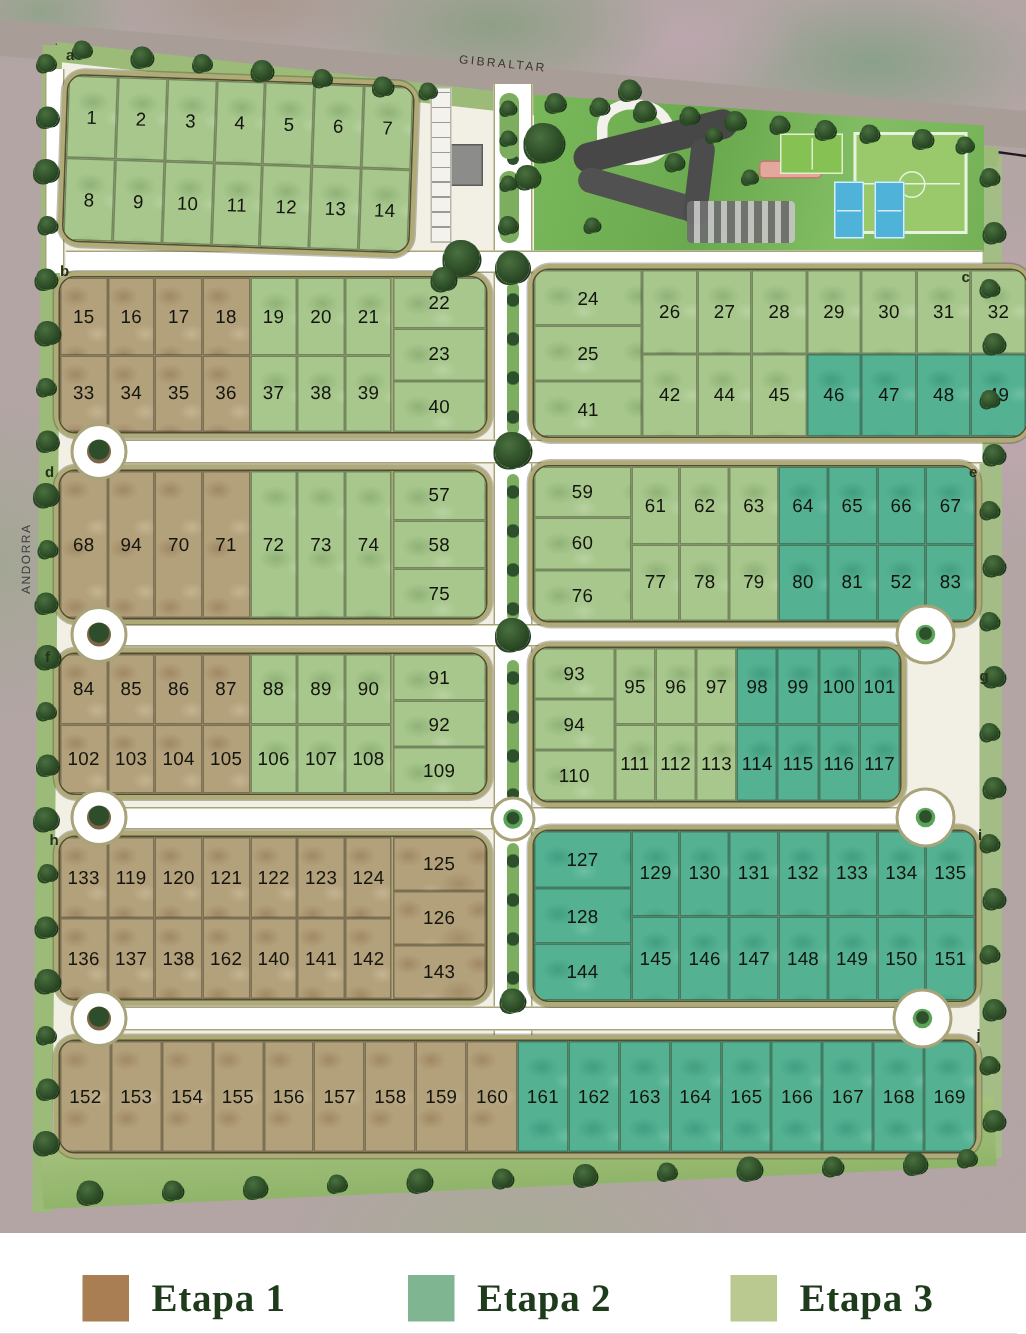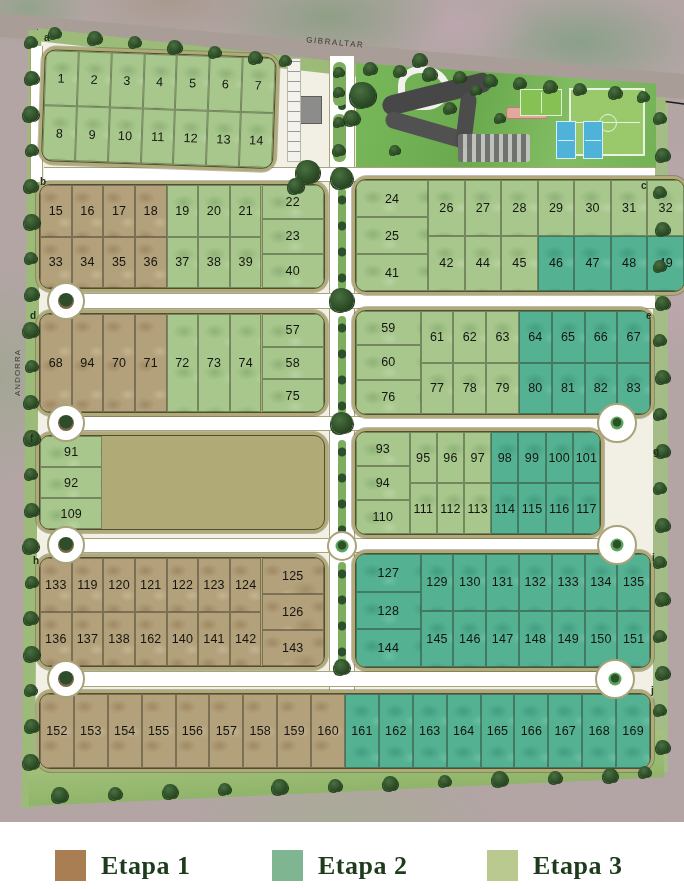--- a/index.html
+++ b/index.html
@@ -312,28 +312,48 @@
               <div class="lot p2">65</div>
               <div class="lot p2">66</div>
               <div class="lot p2">67</div>
             </div>
             <div class="brow">
               <div class="lot p3">77</div>
               <div class="lot p3">78</div>
               <div class="lot p3">79</div>
               <div class="lot p2">80</div>
               <div class="lot p2">81</div>
-              <div class="lot p2">82</div>
+              <div class="lot p2">52</div>
               <div class="lot p2">83</div>
             </div>
           </div>
         </div>
       </div>
       <div class="block" style="left: 36px; top: 432px; width: 292px; height: 101px;">
         <div class="block-inner">
+          <div class="bgrid">
+            <div class="brow">
+              <div class="lot p1">84</div>
+              <div class="lot p1">85</div>
+              <div class="lot p1">86</div>
+              <div class="lot p1">87</div>
+              <div class="lot p3">88</div>
+              <div class="lot p3">89</div>
+              <div class="lot p3">90</div>
+            </div>
+            <div class="brow">
+              <div class="lot p1">102</div>
+              <div class="lot p1">103</div>
+              <div class="lot p1">104</div>
+              <div class="lot p1">105</div>
+              <div class="lot p3">106</div>
+              <div class="lot p3">107</div>
+              <div class="lot p3">108</div>
+            </div>
+          </div>
           <div class="stack">
             <div class="lot p3">91</div>
             <div class="lot p3">92</div>
             <div class="lot p3">109</div>
           </div>
         </div>
       </div>
       <div class="block" style="left: 352px; top: 428px; width: 252px; height: 110px;">
         <div class="block-inner">
           <div class="stack">

